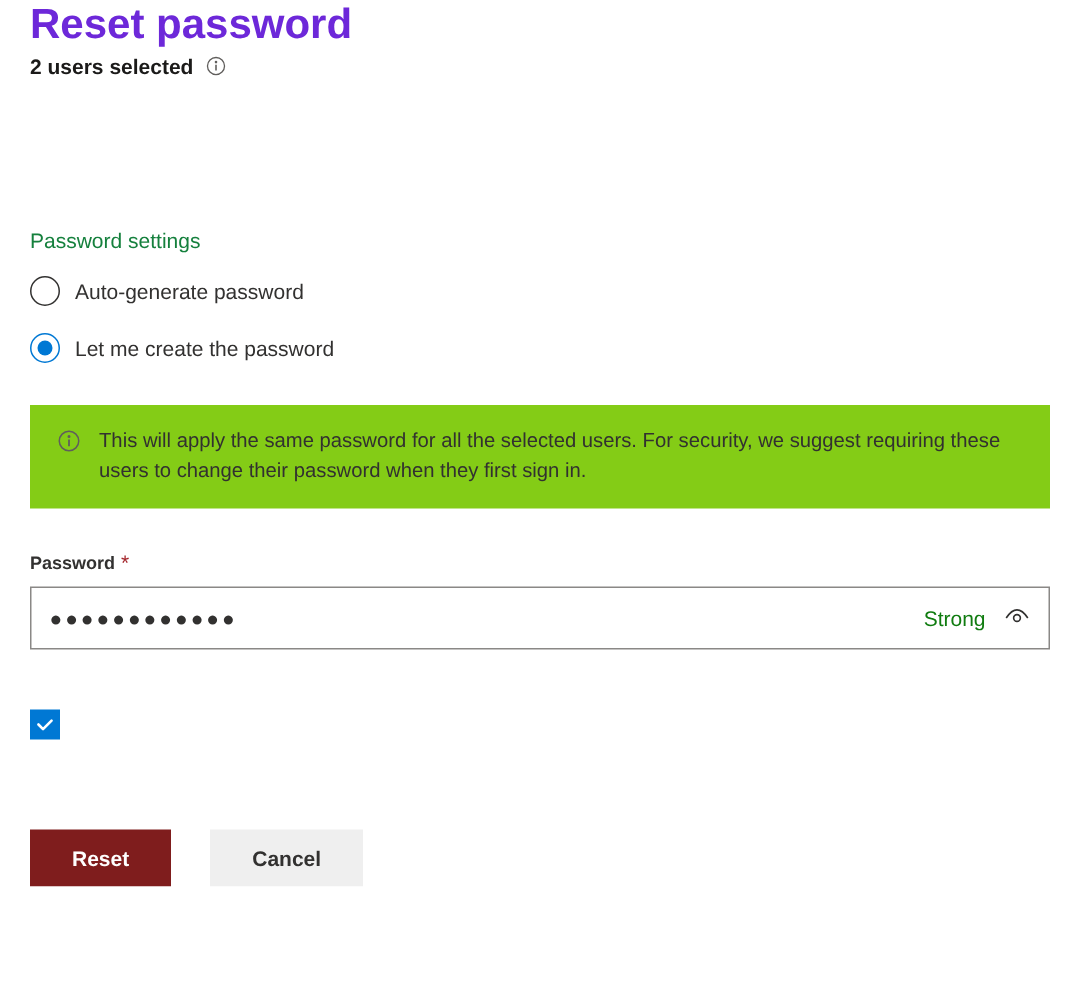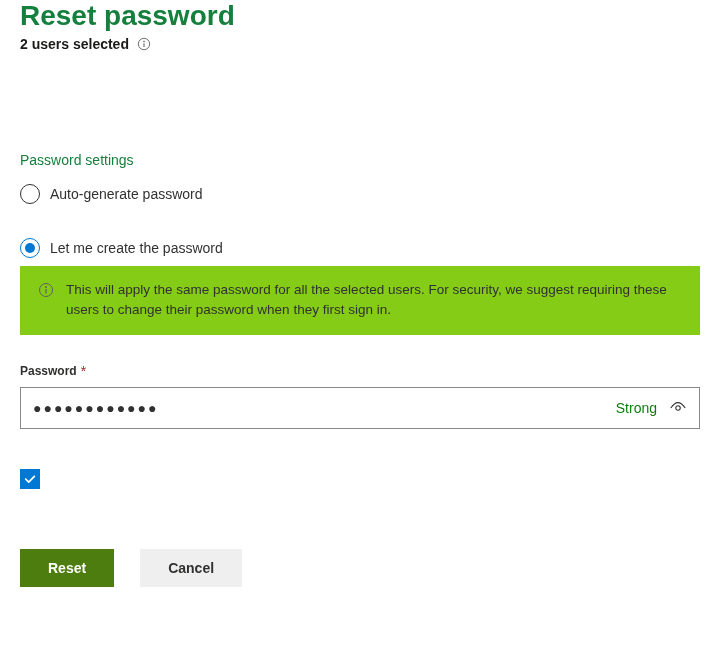--- a/index.html
+++ b/index.html
@@ -13,21 +13,21 @@
       background: #ffffff;
       width: 720px;
       padding: 0 20px;
     }
     .header {
       margin-bottom: 100px;
     }
     .page-title {
       font-size: 28px;
       font-weight: 700;
-      color: #15803d;
+      color: #6d28d9;
       margin-bottom: 4px;
     }
     .subtitle-row {
       display: flex;
       align-items: center;
       gap: 8px;
     }
     .subtitle {
       font-size: 14px;
       font-weight: 600;
@@ -46,22 +46,22 @@
       height: 14px;
     }
     .section-label {
       font-size: 14px;
       color: #15803d;
       margin-bottom: 16px;
     }
     .radio-group {
       display: flex;
       flex-direction: column;
-      gap: 34px;
-      margin-bottom: 8px;
+      gap: 18px;
+      margin-bottom: 28px;
     }
     .radio-option {
       display: flex;
       align-items: center;
       gap: 10px;
       cursor: pointer;
     }
     .radio-circle {
       width: 20px;
       height: 20px;
@@ -180,21 +180,21 @@
     .btn {
       border: none;
       height: 38px;
       padding: 0 28px;
       font-size: 14px;
       font-weight: 600;
       cursor: pointer;
       font-family: inherit;
     }
     .btn-primary {
-      background: #4d7c0f;
+      background: #7f1d1d;
       color: #ffffff;
     }
     .btn-secondary {
       background: #efefef;
       color: #323130;
     }
   </style>
 </head>
 <body>
 

